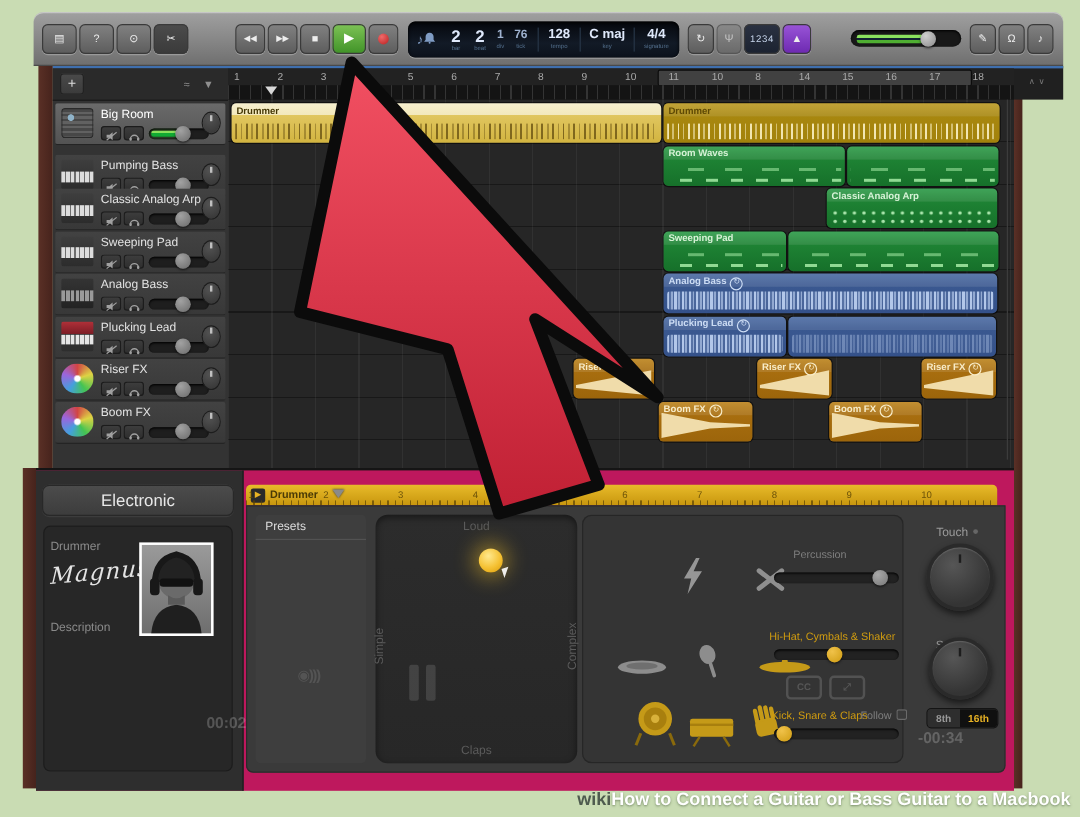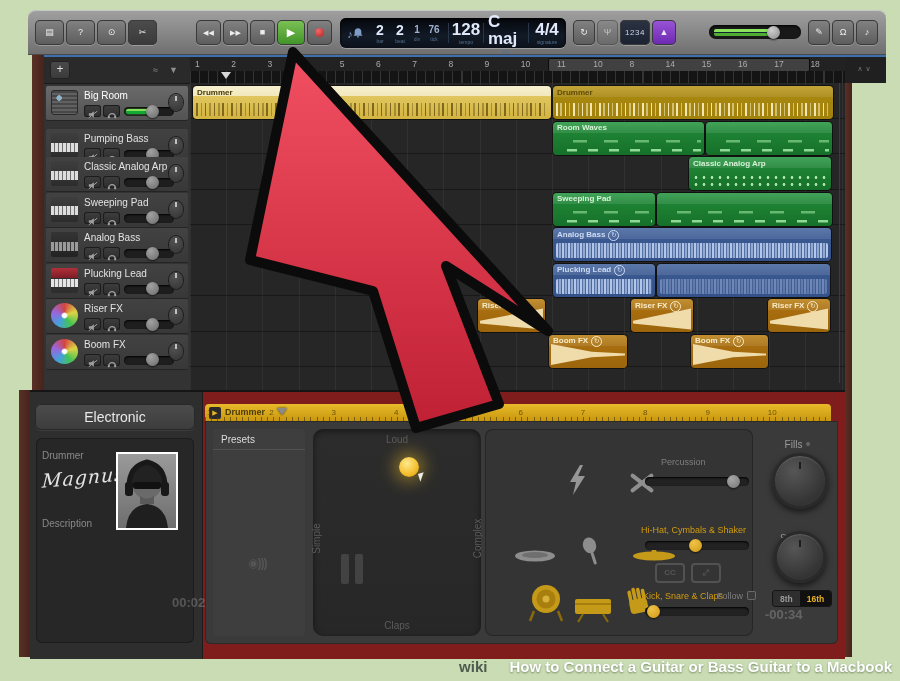--- a/index.html
+++ b/index.html
@@ -24,21 +24,21 @@
   .tbtn.metro{background:linear-gradient(#9a55d8,#6c28b0);}
   .tbtn.countin{background:linear-gradient(#2b3242,#1b2230);color:#c8d6ec;font-size:8px;letter-spacing:.5px;}
   .tbtn.dim{opacity:.55;}
   
   #lcd{position:absolute;left:312px;top:8px;width:226px;height:30px;border-radius:6px;
        background:linear-gradient(#05070c,#121a26 60%,#0c121c);box-shadow:inset 0 1px 3px #000,0 1px 0 rgba(255,255,255,.3);
        display:flex;align-items:center;color:#dfe9fb;}
   .lcell{display:flex;flex-direction:column;align-items:center;justify-content:center;line-height:1;}
   .lval{font-weight:bold;font-size:14px;}
   .lval.small{font-size:10px;color:#9fb2cf;}
-  .lval.mid{font-size:17px;}
+  .lval.mid{font-size:11px;}
   .llab{font-size:5px;color:#54708e;margin-top:2px;}
   .lsep{width:1px;height:20px;background:#273648;margin:0 4px;}
   #lcd-icons{width:30px;text-align:center;color:#7f9cc4;font-size:11px;}
   
   #master-vol{position:absolute;left:681px;top:15px;width:92px;height:14px;border-radius:7px;
       background:#181818;box-shadow:inset 0 1px 2px #000;}
   #master-vol .bars{position:absolute;left:5px;top:3.5px;width:56px;height:7px;border-radius:2px;
       background:linear-gradient(#8be25e 0 3px,#123 3px 4px,#4fae32 4px 7px);}
   #master-vol .thumb{position:absolute;left:58px;top:.5px;width:13px;height:13px;border-radius:50%;
       background:radial-gradient(circle at 35% 30%,#cfcfcf,#8a8a8a);box-shadow:0 1px 2px rgba(0,0,0,.7);}
@@ -117,21 +117,21 @@
   .region.audio .rwave{height:15px;border-radius:2px;background:repeating-linear-gradient(90deg,rgba(185,205,238,.95) 0 1.8px,rgba(185,205,238,.25) 1.8px 3.2px,rgba(185,205,238,.7) 3.2px 4.6px,rgba(185,205,238,.15) 4.6px 6px);}
   .region.dim .rwave{opacity:.45;}
   .region.riser,.region.boom{background:linear-gradient(#bb821a 0,#a86e0f 10px,#9c650b 100%);}
   .region.riser .rlabel,.region.boom .rlabel{color:#f8ecc8;}
   .region.riser .rwave{left:2px;right:2px;bottom:2px;height:22px;background:#f0dcaa;clip-path:polygon(0 58%,100% 2%,100% 98%,0 70%);}
   .region.boom .rwave{left:2px;right:2px;bottom:2px;height:22px;background:#f0dcaa;clip-path:polygon(0 2%,55% 38%,100% 46%,100% 54%,55% 62%,0 98%);}
   
   #ruler-ext{position:absolute;left:845px;top:55px;width:41px;height:26px;background:#202020;border-top:2px solid #3f6fae;
       color:#777;font-size:7px;text-align:center;line-height:24px;letter-spacing:3px;}
   
-  #bottom{position:absolute;left:30px;top:390px;width:815px;height:267px;background:#7f1d1d;border-top:2px solid #151515;}
+  #bottom{position:absolute;left:30px;top:390px;width:815px;height:267px;background:#be185d;border-top:2px solid #151515;}
   #library{position:absolute;left:0;top:0;width:172px;height:267px;background:#2e2e2e;border-right:1px solid #1c1c1c;}
   #lib-header{position:absolute;left:5px;top:12px;width:160px;height:26px;border-radius:6px;
       background:linear-gradient(#4c4c4c,#3c3c3c);box-shadow:inset 0 0 0 1px #282828,0 1px 0 rgba(255,255,255,.07);
       color:#e8e8e8;font-size:14px;text-align:center;line-height:26px;}
   #lib-card{position:absolute;left:6px;top:46px;width:158px;height:205px;background:#272727;border-radius:6px;
       box-shadow:inset 0 0 0 1px #1c1c1c;}
   .lib-label{position:absolute;font-size:10px;color:#8a8a8a;}
   #lib-sig{position:absolute;left:6px;top:28px;font-family:"DejaVu Serif","Liberation Serif",serif;
       font-style:italic;font-size:19px;color:#e4e4e4;transform:rotate(-5deg) skewX(-8deg);letter-spacing:1px;}
   #lib-photo{position:absolute;left:80px;top:14px;width:58px;height:74px;background:#fff;padding:2px;}
@@ -185,21 +185,21 @@
   .knob-label{position:absolute;width:100%;text-align:center;font-size:10px;color:#9a9a9a;}
   .knob-label::after{content:"";display:inline-block;width:4px;height:4px;border-radius:50%;background:#666;margin-left:4px;vertical-align:2px;}
   .knob{position:absolute;border-radius:50%;background:radial-gradient(circle at 38% 30%,#565656,#343434 70%);
       border:3px solid #2a2a2a;box-shadow:0 3px 6px rgba(0,0,0,.6),inset 0 1px 1px rgba(255,255,255,.15);}
   .knob::after{content:"";position:absolute;left:50%;top:6px;width:2px;height:7px;background:#1d1d1d;transform:translateX(-50%);}
   #seg{position:absolute;left:16px;top:170px;display:flex;border-radius:3px;overflow:hidden;box-shadow:0 0 0 1px #141414;}
   #seg span{font-size:8.5px;font-weight:bold;padding:2.5px 7px;}
   #seg .s8{background:#2e2e2e;color:#999;} #seg .s16{background:#101010;color:#e8b224;}
   
   #watermark{position:absolute;right:8px;top:658px;font-size:15px;font-weight:bold;white-space:nowrap;}
-  #wm-brand{color:#4e5b4e;} #wm-title{color:#fff;text-shadow:0 1px 2px rgba(60,80,50,.6);padding-left:22px;}
+  #wm-brand{color:#4e5b4e;} #wm-title{color:#fff;text-shadow:0 1px 2px rgba(60,80,50,.6);}
   
   #arrow-svg{position:absolute;left:0;top:0;z-index:50;pointer-events:none;}
 </style>
 </head>
 <body>
 
 <div id="stage">
 
   <div class="edge" id="edge-left-top"></div>
   <div class="edge" id="edge-left-bottom"></div>
@@ -644,21 +644,21 @@
           <div class="ghost-icon" style="left:206px;top:134px;width:26px;height:16px;line-height:16px;">⤢</div>
           <span class="klabel yellow" style="left:158px;top:162px;">Kick, Snare &amp; Claps</span>
           <span class="klabel gray" style="left:232px;top:162px;">Follow</span>
           <div id="follow-box" style="left:262px;top:162px;"></div>
           <div class="kslider" style="left:160px;top:178px;">
               <div class="kknob yellow" style="left:2px;"></div>
             </div>
         </div>
 
         <div id="knobcol">
-          <span class="knob-label" style="top:18px;">Fills</span>
+          <span class="knob-label" style="top:18px;">Touch</span>
           <div class="knob" style="left:15px;top:32px;width:50px;height:50px;"></div>
           <span class="knob-label" style="top:112px;">Swing</span>
           <div class="knob" style="left:17px;top:110px;width:46px;height:46px;"></div>
           <div id="seg">
             <span class="s8">8th</span>
             <span class="s16">16th</span>
           </div>
           <span class="ghost" style="left:8px;top:186px;font-size:13px;">-00:34</span>
         </div>
 

